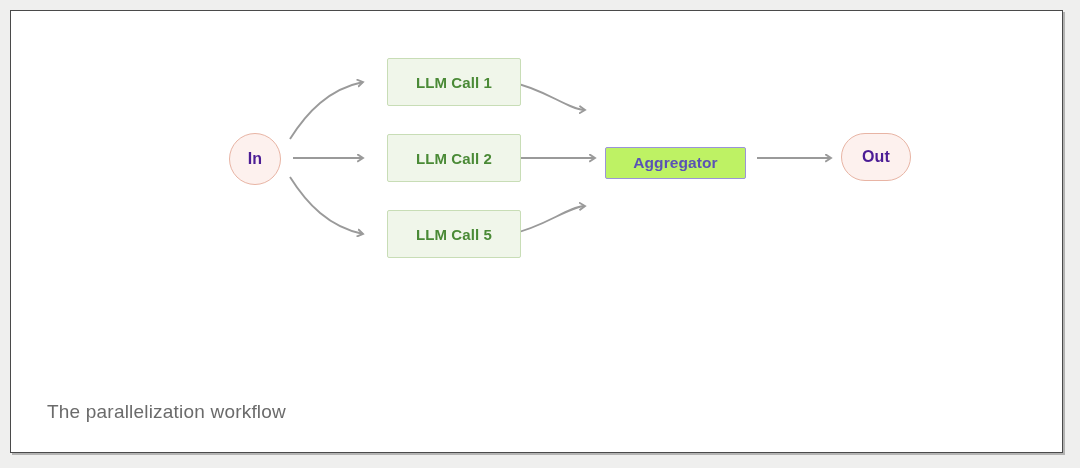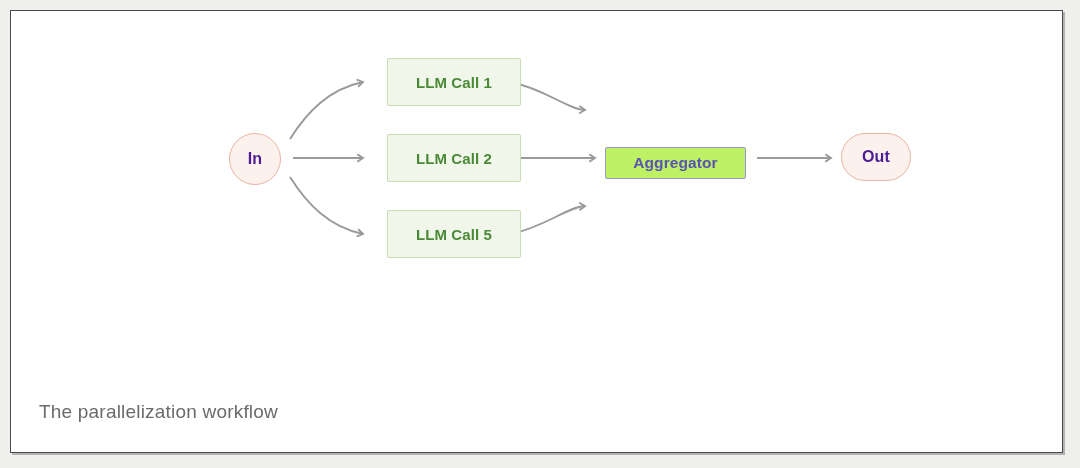--- a/index.html
+++ b/index.html
@@ -110,21 +110,21 @@
     color: #5a52b5;
     font-weight: 700;
     font-size: 15.5px;
     letter-spacing: 0.1px;
     margin-top: 13px;
   }
 
   
   #caption {
     position: absolute;
-    left: 28px;
+    left: 36px;
     top: 390px;
     font-size: 19px;
     color: #6b6b6b;
     font-weight: 400;
     letter-spacing: 0.2px;
     white-space: nowrap;
     text-align: center;
   }
 </style>
 </head>

